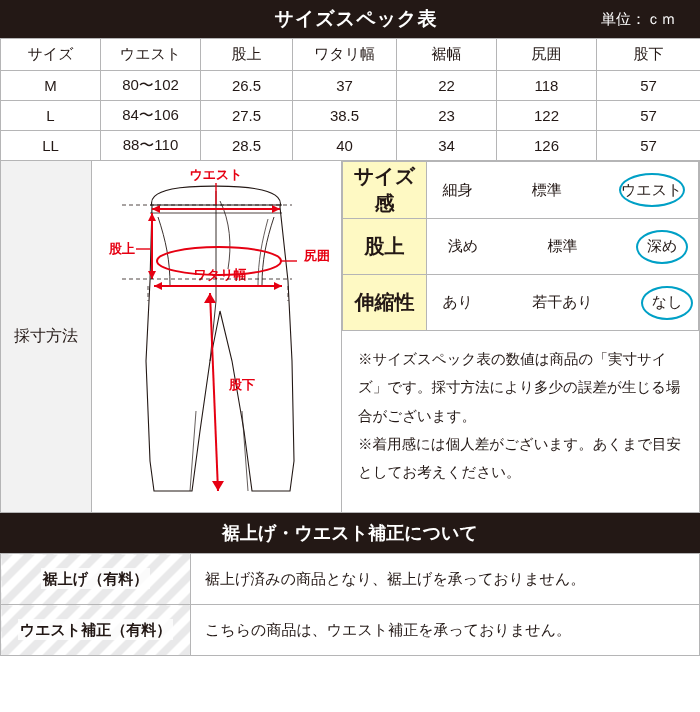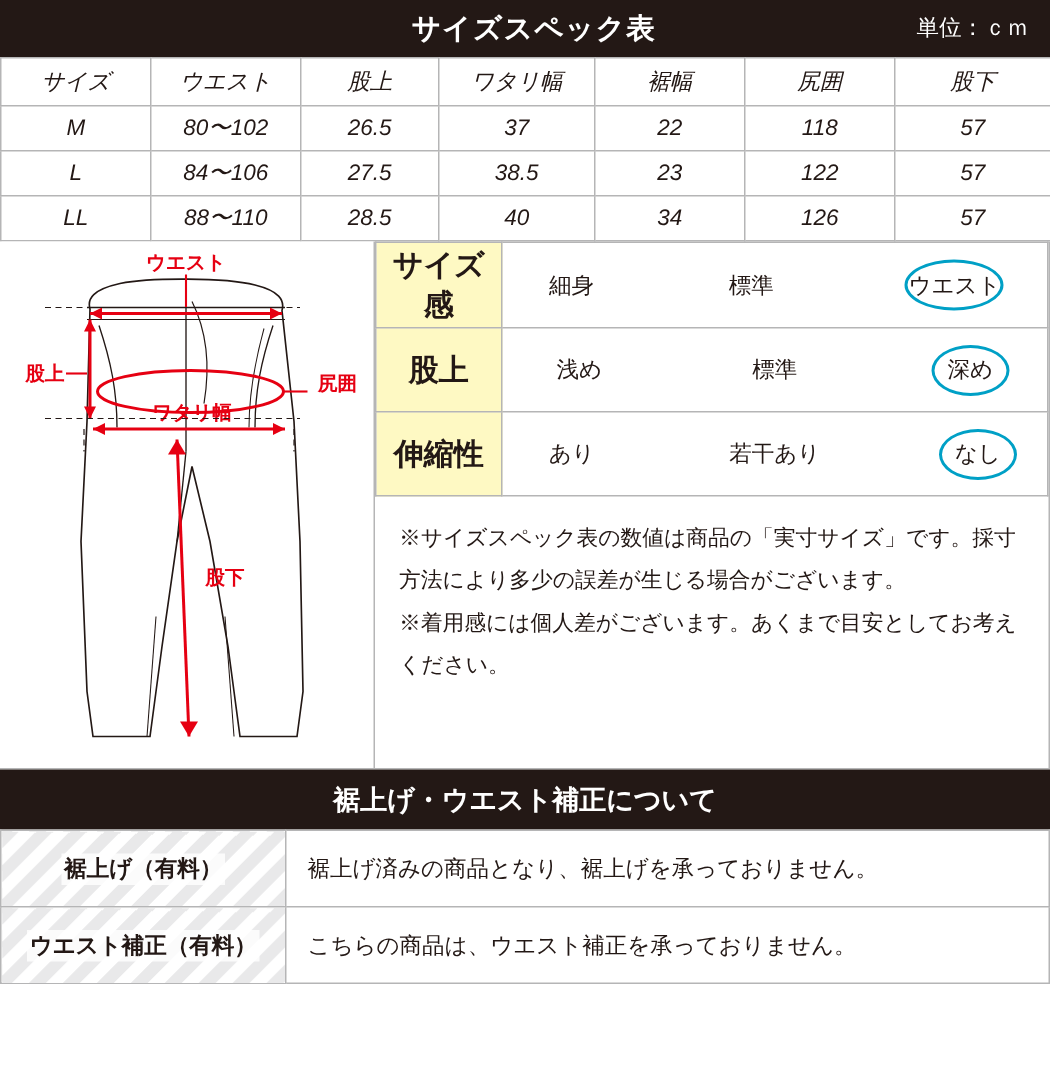--- a/index.html
+++ b/index.html
@@ -25,32 +25,31 @@
     justify-content: center;
     padding-left: 12px;
   }
   .header-title {
     font-size: 19px;
     font-weight: bold;
     letter-spacing: 1px;
   }
   .header-unit {
     position: absolute;
-    right: 14px;
+    right: 24px;
     top: 50%;
     transform: translateY(-50%);
     font-size: 15px;
   }
 
   
   table.spec {
     width: 700px;
     border-collapse: collapse;
     table-layout: fixed;
-    font-style: italic;
   }
   table.spec th, table.spec td {
     border: 1px solid #b5b5b6;
     text-align: center;
     font-weight: normal;
     font-size: 15px;
     height: 28px;
     color: #231815;
   }
   table.spec thead th {
@@ -242,20 +241,23 @@
         <td>40</td>
         <td>34</td>
         <td>126</td>
         <td>57</td>
       </tr>
     </tbody>
   </table>
 
   <div class="mid">
 
+    <div class="measure-label">
+      <span>採寸方法</span>
+    </div>
 
     <div class="diagram">
       <svg width="250" height="351" viewBox="0 0 250 351">
 
         <g fill="#ffffff" stroke="#231815" stroke-width="1.1">
           <path d="M60,45 C58,38 62,32 80,28 C100,24 150,24 170,29 C186,33 190,39 188,46
                    L196,120 L200,200 L202,300 L198,330 L160,330 L152,270 L140,200
                    L128,150 L118,200 L108,270 L100,330 L62,330 L58,300 L54,200 L58,120 Z"></path>
         </g>
 

